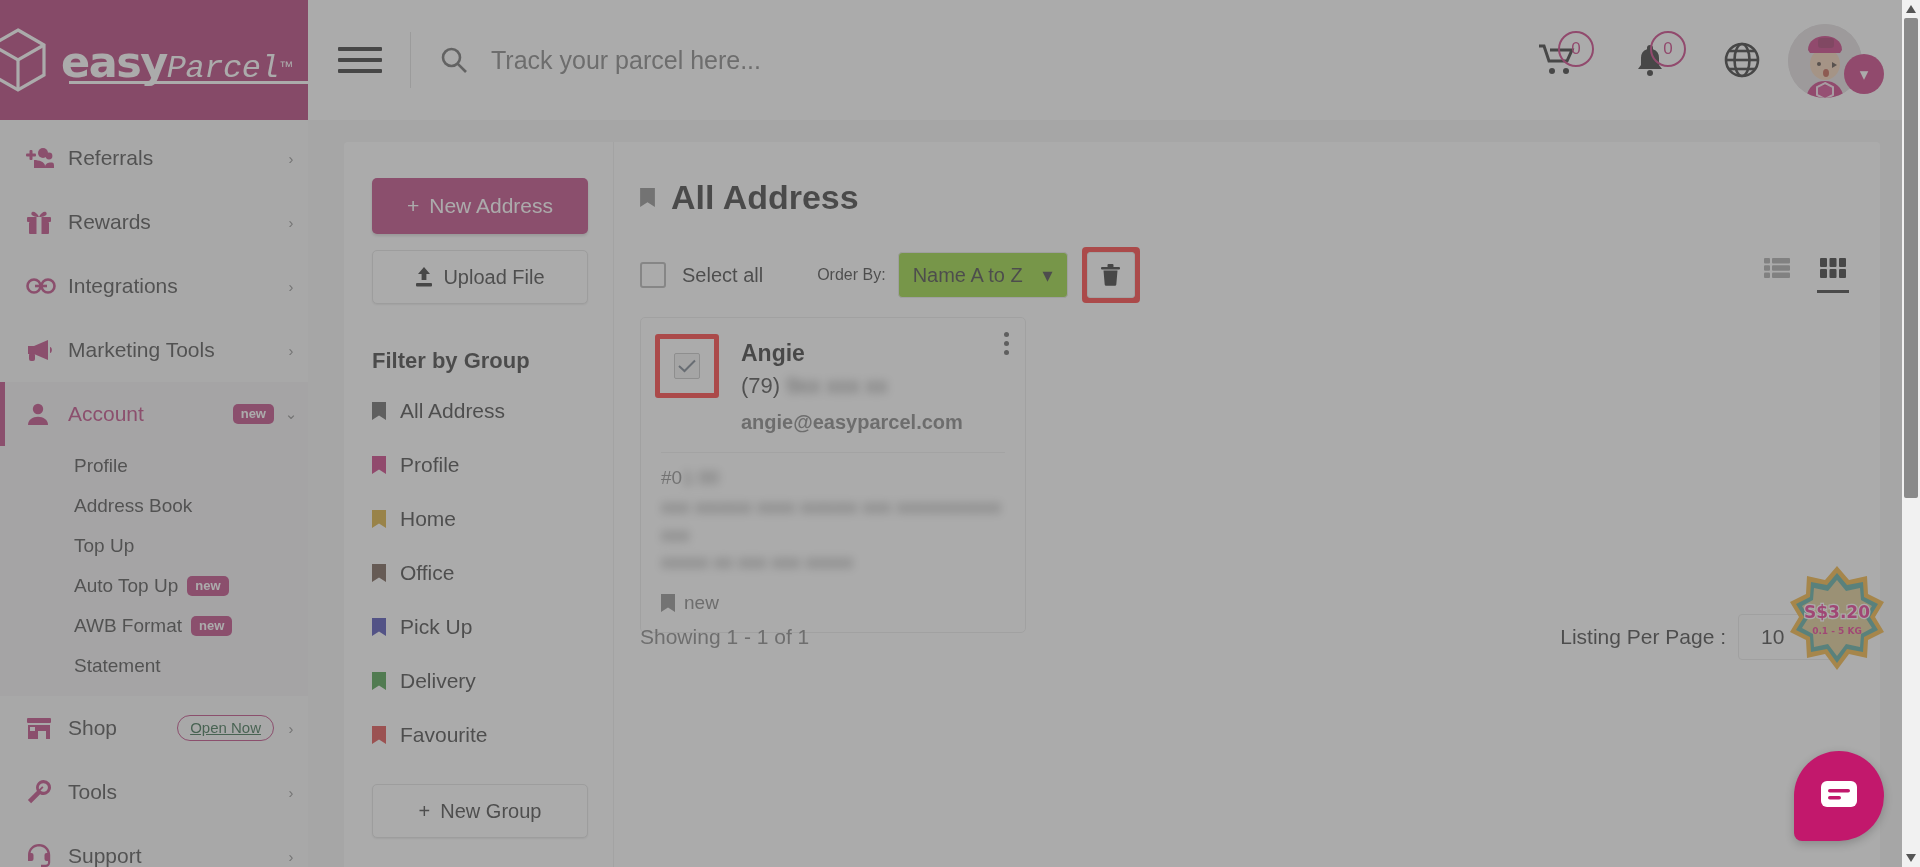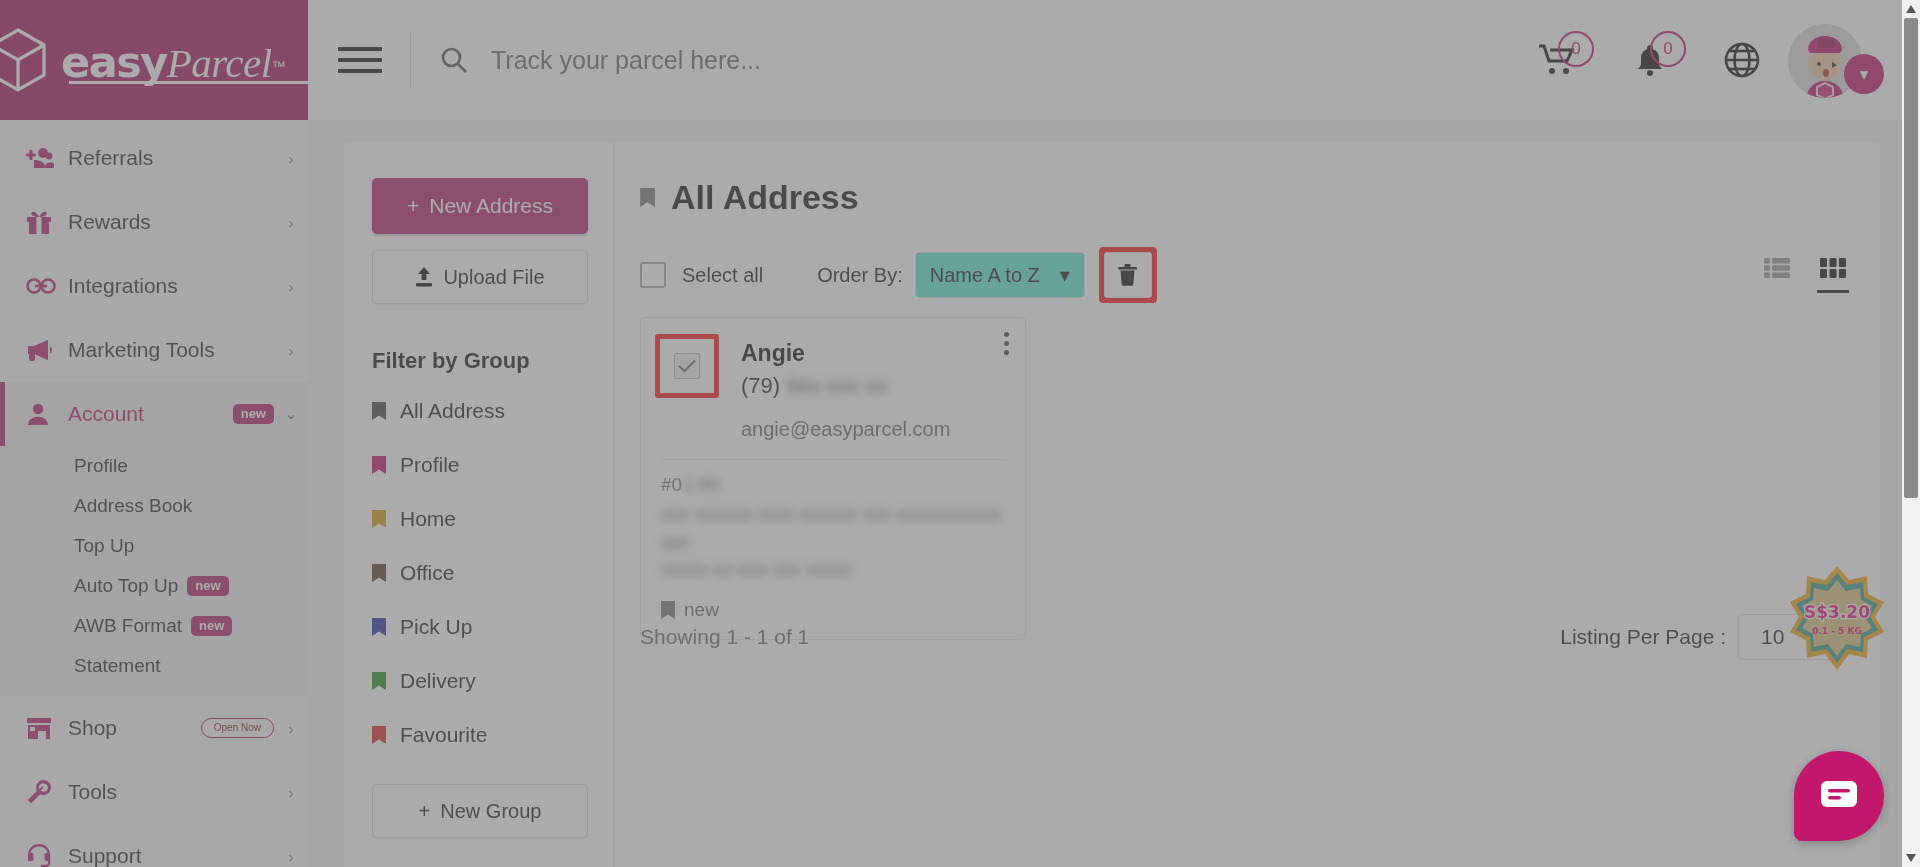--- a/index.html
+++ b/index.html
@@ -36,22 +36,22 @@
     display: flex; align-items: center; justify-content: center;
   }
   .logo-wrap { display: flex; align-items: center; gap: 14px; }
   .logo-cube { width: 58px; height: 64px; }
   .logo-text { position: relative; color: #fff; }
   .logo-easy {
     font-family: "DejaVu Sans", sans-serif;
     font-weight: bold; font-size: 43px; letter-spacing: -1.5px;
   }
   .logo-parcel {
-    font-family: Liberation Serif, serif;
-    font-style: italic; font-size: 41px; letter-spacing: -0.5px;
+    font-family: Liberation Mono, monospace;
+    font-style: italic; font-size: 32px; letter-spacing: -0.5px;
   }
   .logo-tm { font-size: 14px; vertical-align: super; }
   .logo-underline {
     height: 3px; background: #fff; width: 250px;
     margin-top: -6px; margin-left: 8px;
   }
 
   #navlist { padding-top: 6px; }
   .nav-item {
     display: flex; align-items: center;
@@ -72,23 +72,23 @@
   .chev {
     width: 34px; color: #7a7a7a; font-size: 15px;
     display: flex; justify-content: center;
   }
   .pill-new {
     background: #b4246d; color: #fff; font-size: 13px;
     font-weight: bold; border-radius: 5px;
     padding: 2px 8px 3px; margin-left: 9px;
   }
   .pill-open {
-    border: 1.6px solid #b4246d; color: #7f1d1d;
-    font-size: 10px; border-radius: 20px;
-    padding: 3px 12px 4px; margin-left: 12px;
+    border: 1.6px solid #b4246d; color: #14532d;
+    font-size: 15px; border-radius: 20px;
+    padding: 3px 12px 4px; margin-left: 12px; text-decoration: underline;
   }
   .subnav { background: #f0eef0; padding-bottom: 10px; }
   .sub-item {
     display: flex; align-items: center;
     height: 40px; padding-left: 74px;
     font-size: 19px; color: #2d2d2d; cursor: pointer;
   }
 
   
   #topbar {
@@ -181,24 +181,24 @@
   #page-title-row { display: flex; align-items: center; gap: 16px; }
   #page-title { font-size: 34px; font-weight: bold; color: #1a1a1a; }
   #toolbar {
     display: flex; align-items: center; margin-top: 32px; height: 52px;
   }
   #selall-box {
     width: 26px; height: 26px; border: 2px solid #a8a8a8;
     border-radius: 3px; background: #fff; cursor: pointer;
   }
   #selall-label { font-size: 20px; color: #1f1f1f; margin-left: 16px; }
-  #orderby-label { font-size: 20px; color: #1f1f1f; margin-left: 54px; }
+  #orderby-label { font-size: 16px; color: #1f1f1f; margin-left: 54px; }
   #orderby-select {
     margin-left: 12px; height: 46px; min-width: 170px;
-    border: 1px solid #e2e2e2; border-radius: 4px; background: #5eead4;
+    border: 1px solid #e2e2e2; border-radius: 4px; background: #84cc16;
     display: flex; align-items: center; justify-content: space-between;
     padding: 0 14px; font-size: 20px; color: #1f1f1f; cursor: pointer; gap: 16px;
   }
   #delete-hl {
     margin-left: 14px; border: 3px solid #ff1a1a; border-radius: 4px;
     padding: 2px; background: #ff1a1a;
   }
   #delete-btn {
     width: 48px; height: 46px; background: #fff;
     border: 1px solid #e6e6e6; border-radius: 3px;
@@ -238,21 +238,21 @@
   #addr-name { font-size: 23px; font-weight: bold; color: #131313; }
   #addr-phone-row {
     font-size: 22px; color: #2a2a2a; margin-top: 6px;
     display: flex; align-items: center; gap: 6px;
   }
   .blurred {
     filter: blur(5px);
     color: #5c5c5c;
     user-select: none;
   }
-  #addr-email { font-size: 20px; color: #6d6d6d; margin-top: 19px; }
+  #addr-email { font-size: 20px; color: #6d6d6d; margin-top: 12px; font-weight: bold; }
   #addr-div { height: 1px; background: #ececec; margin: 18px 0 14px 0; }
   #addr-postcode { font-size: 19px; color: #7a7a7a; }
   #addr-lines { font-size: 19px; color: #7a7a7a; line-height: 1.45; margin-top: 4px; }
   #addr-tag {
     display: flex; align-items: center; gap: 9px;
     margin-top: 16px; font-size: 19px; color: #6b6b6b;
   }
   #kebab {
     position: absolute; right: 16px; top: 14px;
     display: flex; flex-direction: column; gap: 4px; cursor: pointer;

